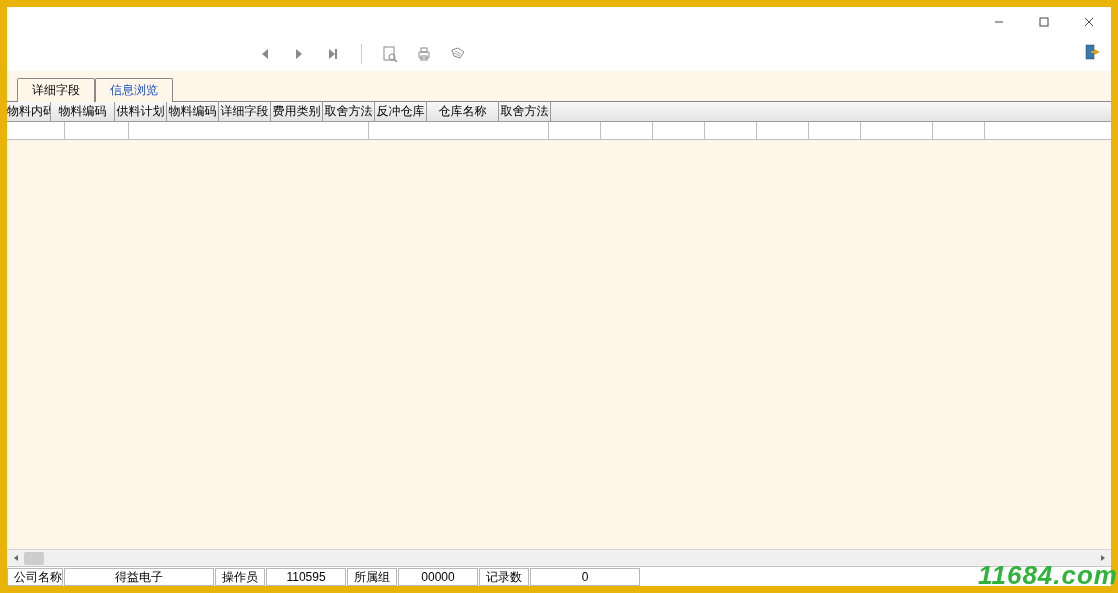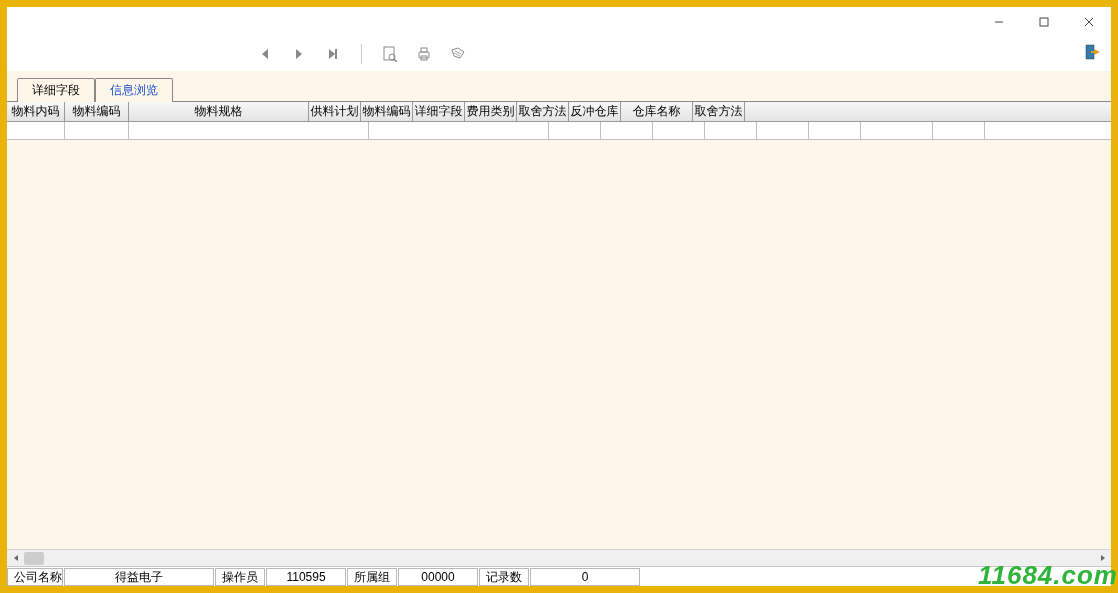--- a/index.html
+++ b/index.html
@@ -281,23 +281,22 @@
   </div>
 
   <div class="content">
     <div class="tabs">
       <div class="tab">详细字段</div>
       <div class="tab active">信息浏览</div>
     </div>
 
     <div class="grid-wrap">
       <div class="grid-head">
-        <div class="col" style="width:58px">物料内码</div>
+        <div class="col" style="width:44px">物料内码</div>
         <div class="col" style="width:64px">物料编码</div>
-        <div class="col" style="width:180px">物料规格</div>
         <div class="col" style="width:52px">供料计划</div>
         <div class="col" style="width:52px">物料编码</div>
         <div class="col" style="width:52px">详细字段</div>
         <div class="col" style="width:52px">费用类别</div>
         <div class="col" style="width:52px">取舍方法</div>
         <div class="col" style="width:52px">反冲仓库</div>
         <div class="col" style="width:72px">仓库名称</div>
         <div class="col" style="width:52px">取舍方法</div>
       </div>
       <div class="grid-body">

